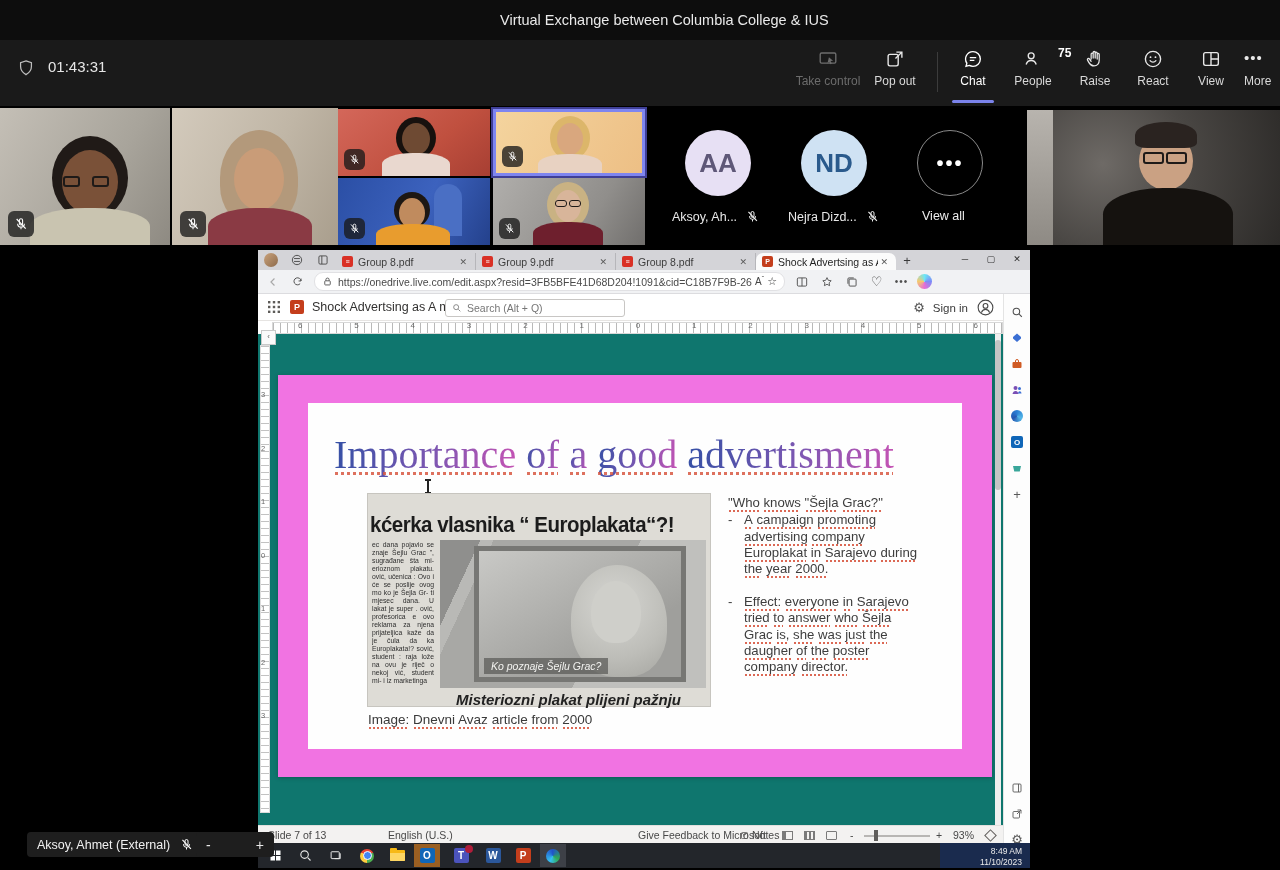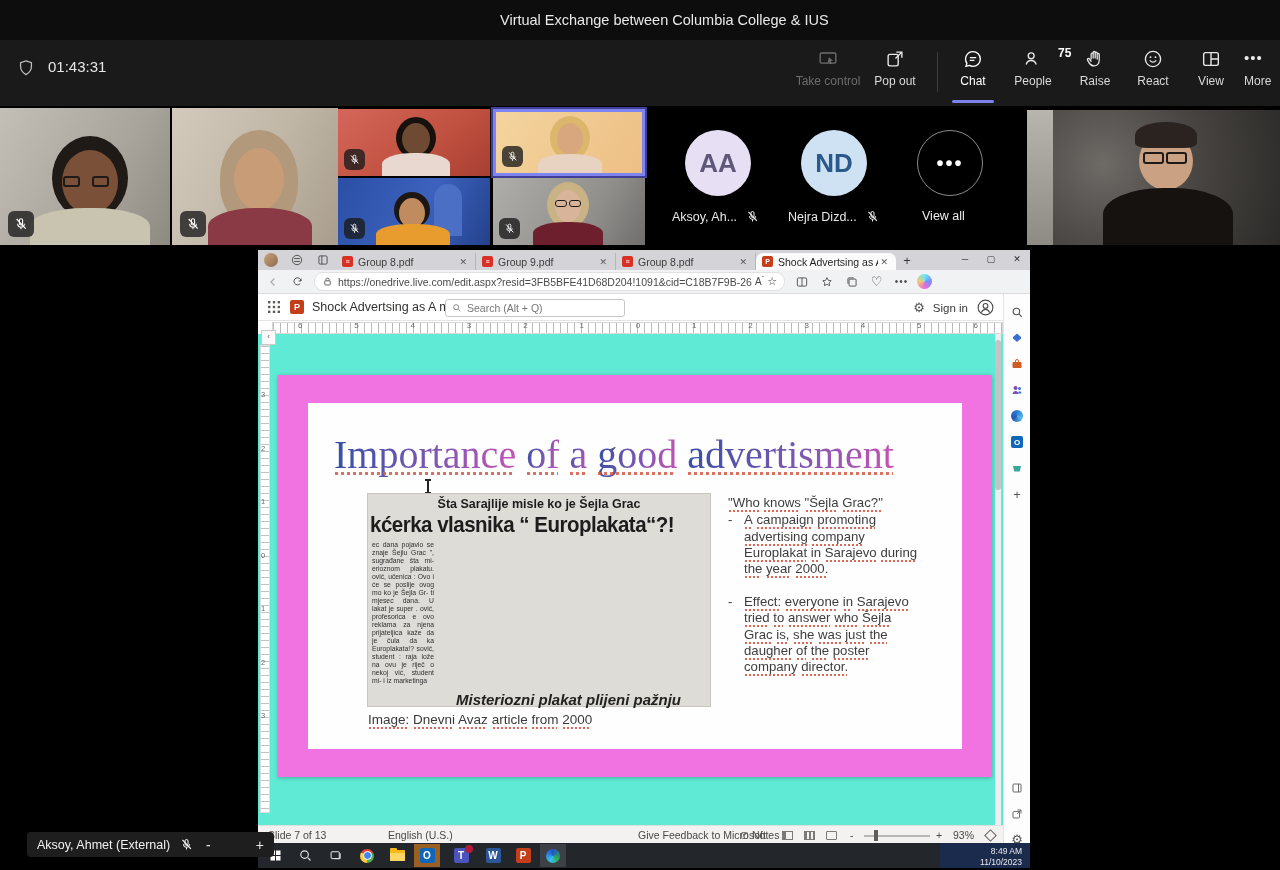--- a/index.html
+++ b/index.html
@@ -118,21 +118,21 @@
      background-image:repeating-linear-gradient(90deg,#b9b9b9 0 1px,transparent 1px 7px);}
   #hruler-nums{position:absolute;left:40px;top:71px;width:680px;display:flex;justify-content:space-between;}
   #hruler-nums span{font-size:8px;color:#6a6a6a;background:transparent;}
   #collapse-btn{position:absolute;left:3px;top:80px;width:13px;height:13px;background:#fafafa;border:1px solid #c9c9c9;
      color:#666;font-size:8px;text-align:center;line-height:12px;}
   #vruler{position:absolute;left:2px;top:95px;width:10px;height:468px;background:#fff;border:1px solid #dcdcdc;
      box-sizing:border-box;background-image:repeating-linear-gradient(180deg,#c2c2c2 0 1px,transparent 1px 7px);}
   #vruler-nums{position:absolute;left:3px;top:140px;height:330px;display:flex;flex-direction:column;
      justify-content:space-between;}
   #vruler-nums span{font-size:7.5px;color:#6a6a6a;}
-  #docarea{position:absolute;left:0;top:84px;width:745px;height:491px;background:#5eead4;}
+  #docarea{position:absolute;left:0;top:84px;width:745px;height:491px;background:#0f766e;}
   #doc-scrollbar{position:absolute;left:737px;top:0;width:6px;height:491px;background:#efefef;}
   #doc-thumb{position:absolute;left:737px;top:6px;width:6px;height:150px;background:#c4c4c4;border-radius:3px;}
 
   
   #slide{position:absolute;left:20px;top:41px;width:714px;height:402px;background:#f173e2;
      box-shadow:0 1px 4px rgba(0,0,0,.25);}
   #slide-inner{position:absolute;left:30px;top:28px;width:654px;height:346px;background:#fefefe;}
   #slide-title{position:absolute;left:26px;top:28px;font-family:"Liberation Serif",serif;font-size:40px;
      color:#3350a5;white-space:nowrap;}
   .gw{background:linear-gradient(100deg,#3350a5 0%,#7e57b2 55%,#c653b4 100%);
@@ -552,23 +552,29 @@
       </div>
     </div>
 
     <div id="docarea">
       <div id="slide">
         <div id="slide-inner">
           <div id="slide-title"><span class="sq gw">Importance</span> <span class="sq gw">of</span> <span class="sq gw">a</span> <span class="sq gw">good</span> <span class="sq gw">advertisment</span></div>
           <div id="text-cursor"></div>
 
           <div id="news">
-            <div id="news-kicker">Šta Sarajlije misle ko je Šejla Grac</div>
             <div id="news-headline">kćerka vlasnika “ Europlakata“?!</div>
             <div id="news-leftcol">ec dana pojavio se znaje Šejlu Grac ", sugrađane šta mi- erioznom plakatu. ović, učenica : Ovo i će se poslije ovog mo ko je Šejla Gr- ti mjesec dana. U lakat je super . ović, profesorica e ovo reklama za njena prijateljica kaže da je čula da ka Europlakata!? sović, student : raja lože na ovu je riječ o nekoj vić, student mi- i iz marketinga</div>
+            <div id="news-photo">
+              <div id="photo-frame">
+                <div id="photo-hair"></div>
+                <div id="photo-face"></div>
+              </div>
+              <div id="photo-overlay">Ko poznaje Šejlu Grac?</div>
+            </div>
             <div id="news-caption">Misteriozni plakat plijeni pažnju</div>
           </div>
           <div id="img-caption"><span class="sq">Image:</span> <span class="sq">Dnevni</span> <span class="sq">Avaz</span> <span class="sq">article</span> <span class="sq">from</span> <span class="sq">2000</span></div>
 
           <div id="col-right">
             <p id="col-heading"><span class="sq">"Who</span> <span class="sq">knows</span> <span class="sq">"Šejla</span> <span class="sq">Grac?"</span></p>
             <div class="bullet">
               <span class="dash">-</span>
               <span><span class="sq">A</span> <span class="sq">campaign</span> <span class="sq">promoting</span> <span class="sq">advertising</span> <span class="sq">company</span> <span class="sq">Europlakat</span> <span class="sq">in</span> <span class="sq">Sarajevo</span> <span class="sq">during</span> <span class="sq">the</span> <span class="sq">year</span> <span class="sq">2000.</span></span>
             </div>

